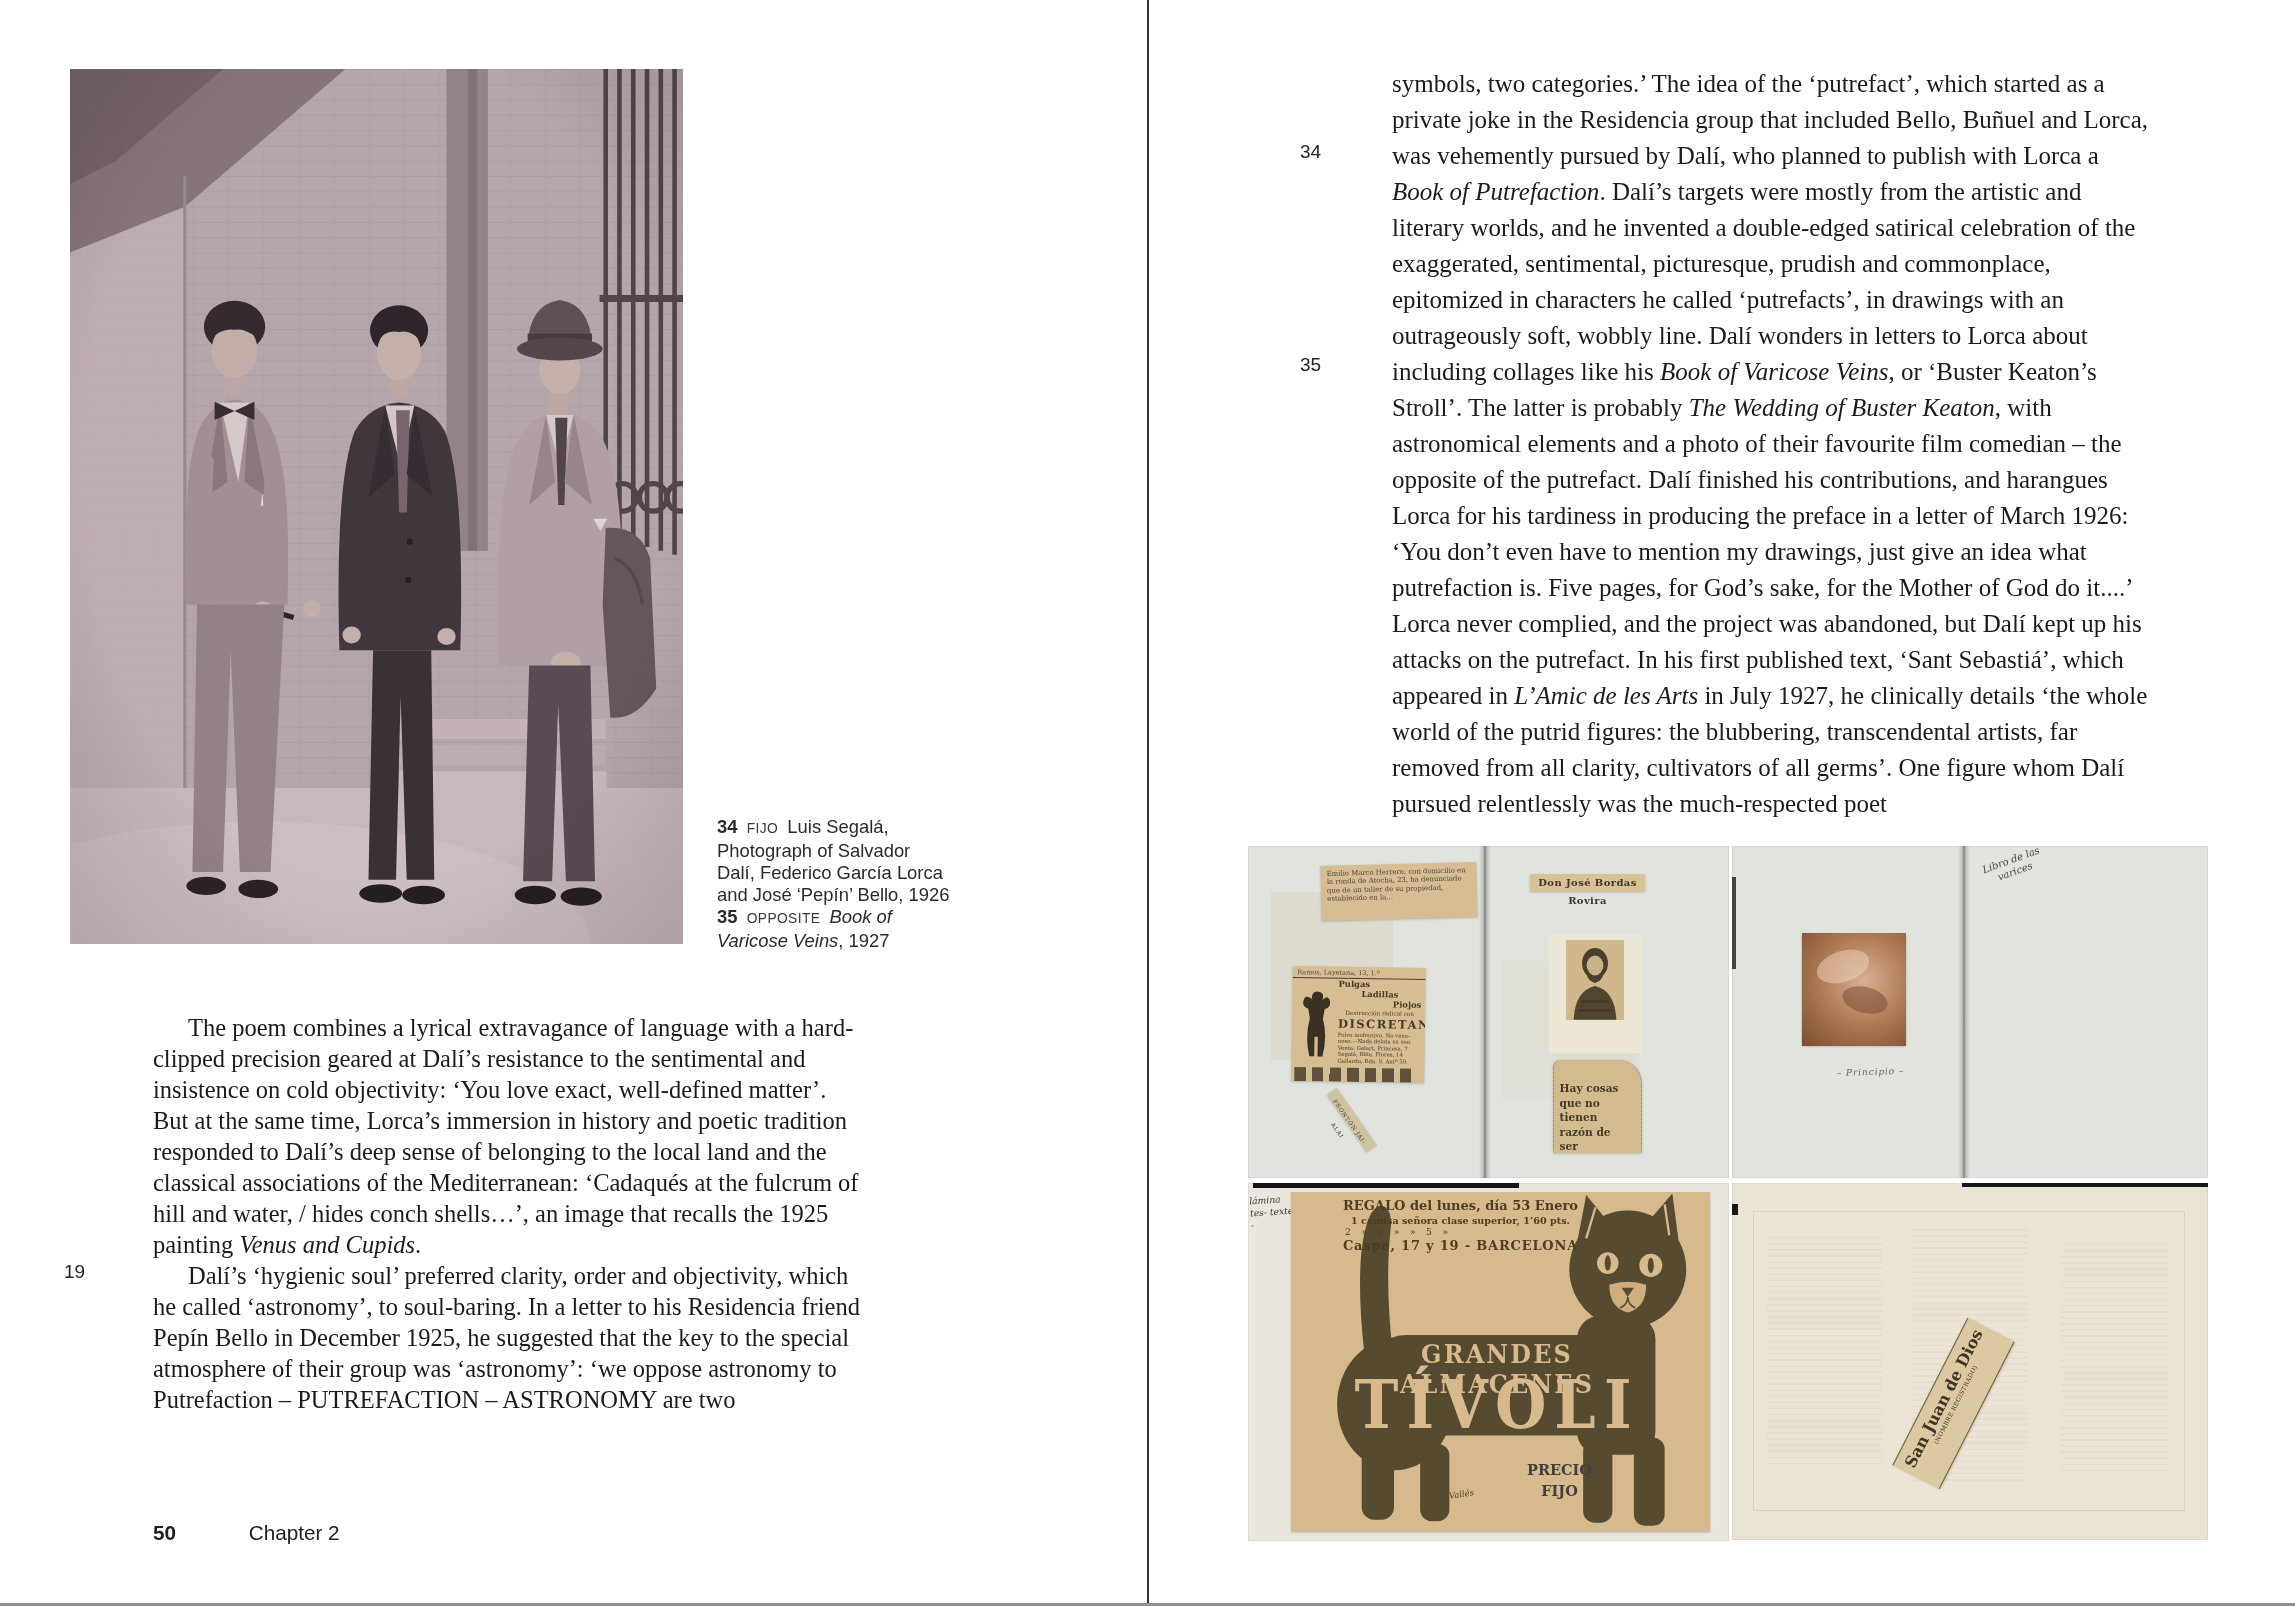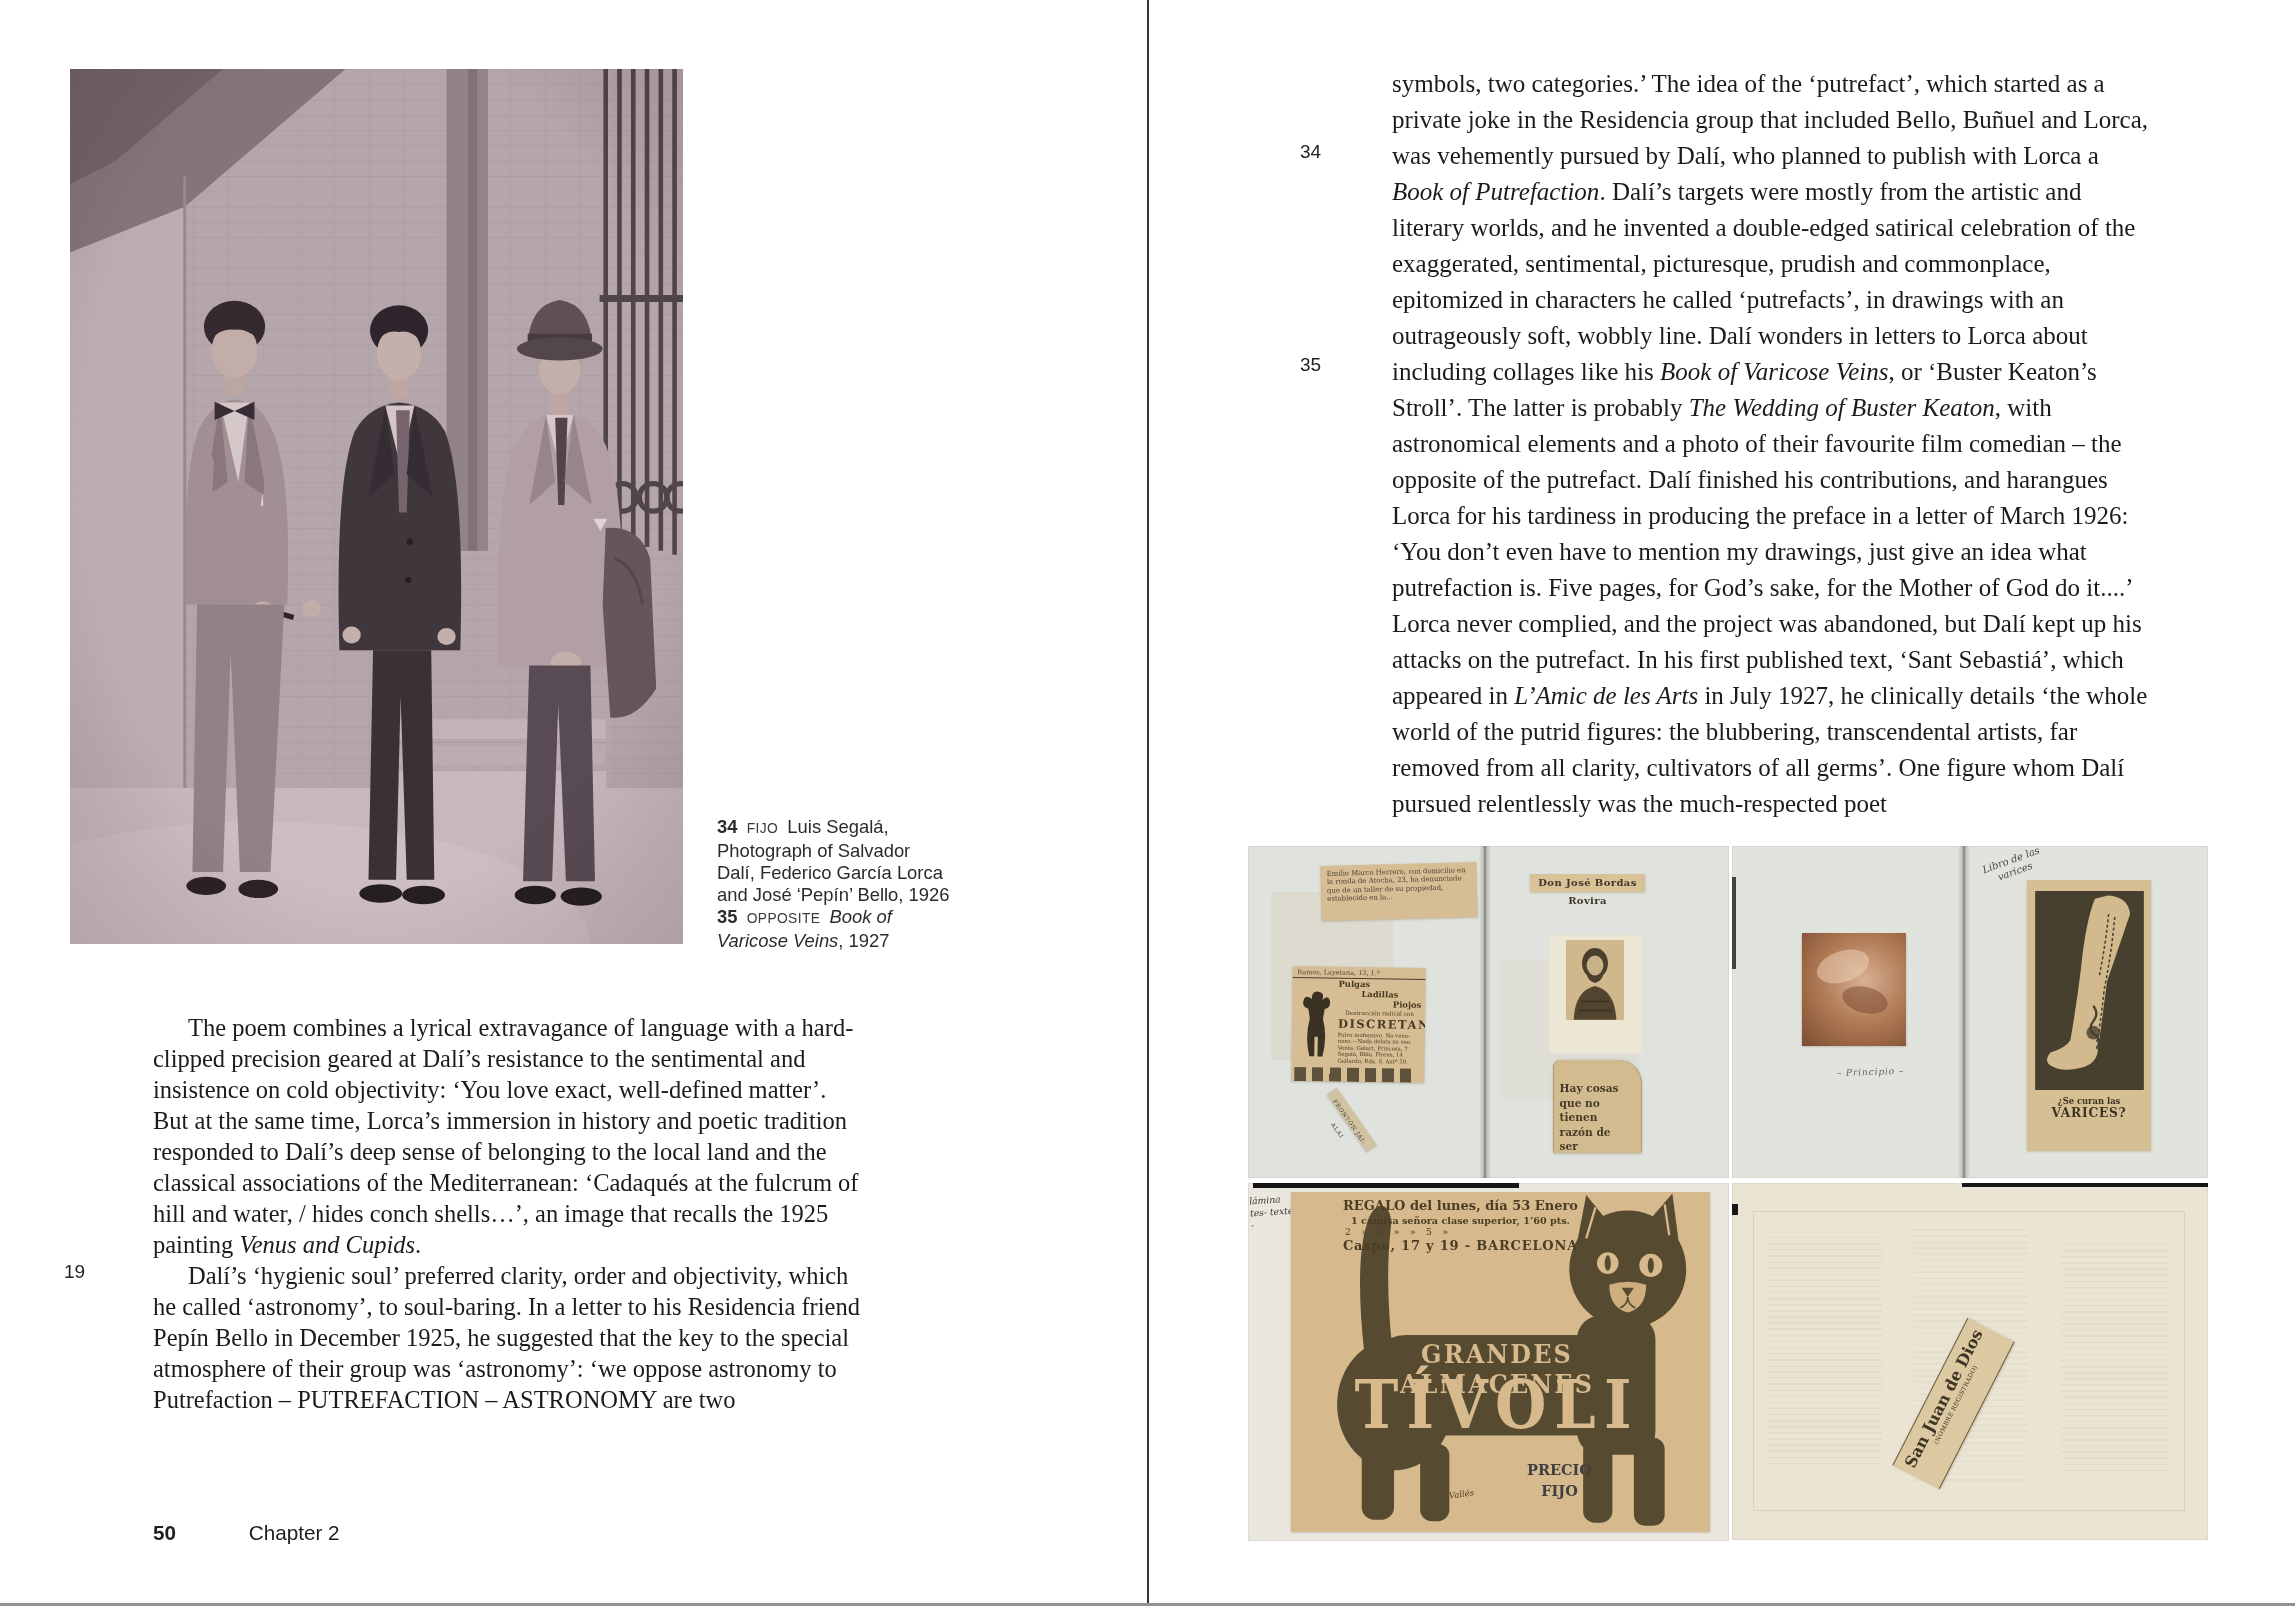--- a/index.html
+++ b/index.html
@@ -249,33 +249,20 @@
       </div>
       <div class="abs handw" style="left:89px;top:220px;width:99px;font-size:9.2px;letter-spacing:0.8px;color:#6f6557;transform:rotate(-2deg);text-align:center;">
         <span>– Principio –</span>
       </div>
 
       <div class="abs handw" style="left:239px;top:7.7px;width:84px;font-size:10px;line-height:11.5px;color:#4c463c;transform:rotate(-20deg);text-align:center;">
         <div>Libro de las</div>
         <div>varices</div>
       </div>
 
-      <div class="clip" style="left:295px;top:34px;width:124px;height:271px;background:#d7bf94;">
-        <svg class="abs" style="left:7.7px;top:10.7px;" width="109" height="199" viewBox="0 0 142 260">
-          <rect width="142" height="260" fill="#47402f"></rect>
-          <path d="M95,6 Q122,8 124,30 L94,118 Q86,178 82,208 Q80,226 60,231 Q36,237 22,229 Q10,223 20,211 Q40,205 46,195 Q54,150 60,100 Q66,40 78,10 Z" fill="#d3ba8e"></path>
-          <path d="M96,30 Q92,70 84,110 M104,34 Q100,80 90,130 Q86,170 80,200" stroke="#47402f" stroke-width="2" fill="none" stroke-dasharray="4 3"></path>
-          <path d="M76,150 q8,10 0,20 q-8,10 2,18 q10,8 2,18" stroke="#47402f" stroke-width="3" fill="none"></path>
-          <circle cx="76" cy="185" r="9" fill="#47402f" opacity=".8"></circle>
-        </svg>
-        <div class="oldserif abs" style="left:0;top:216px;width:100%;text-align:center;color:#3c3322;">
-          <div style="font-size:8.4px;font-weight:bold;">¿Se curan las</div>
-          <div style="font-size:12.2px;font-weight:bold;letter-spacing:0.8px;">VARICES?</div>
-        </div>
-      </div>
     </div>
 
     <div class="scrap" style="left:99px;top:1183px;width:481px;height:358px;background:#e9e7e0;">
       <div class="abs" style="left:4.6px;top:0;width:266px;height:4.6px;background:#151515;"></div>
       <div class="abs handw" style="left:1.5px;top:10.7px;width:44px;font-size:9.2px;line-height:12.2px;color:#3a3731;transform:rotate(-4deg);">
         <div>lámina</div>
         <div>tes- texte -</div>
       </div>
 
       <div class="clip" style="left:43px;top:9.2px;width:419px;height:340px;background:#d6b98c;overflow:hidden;">

